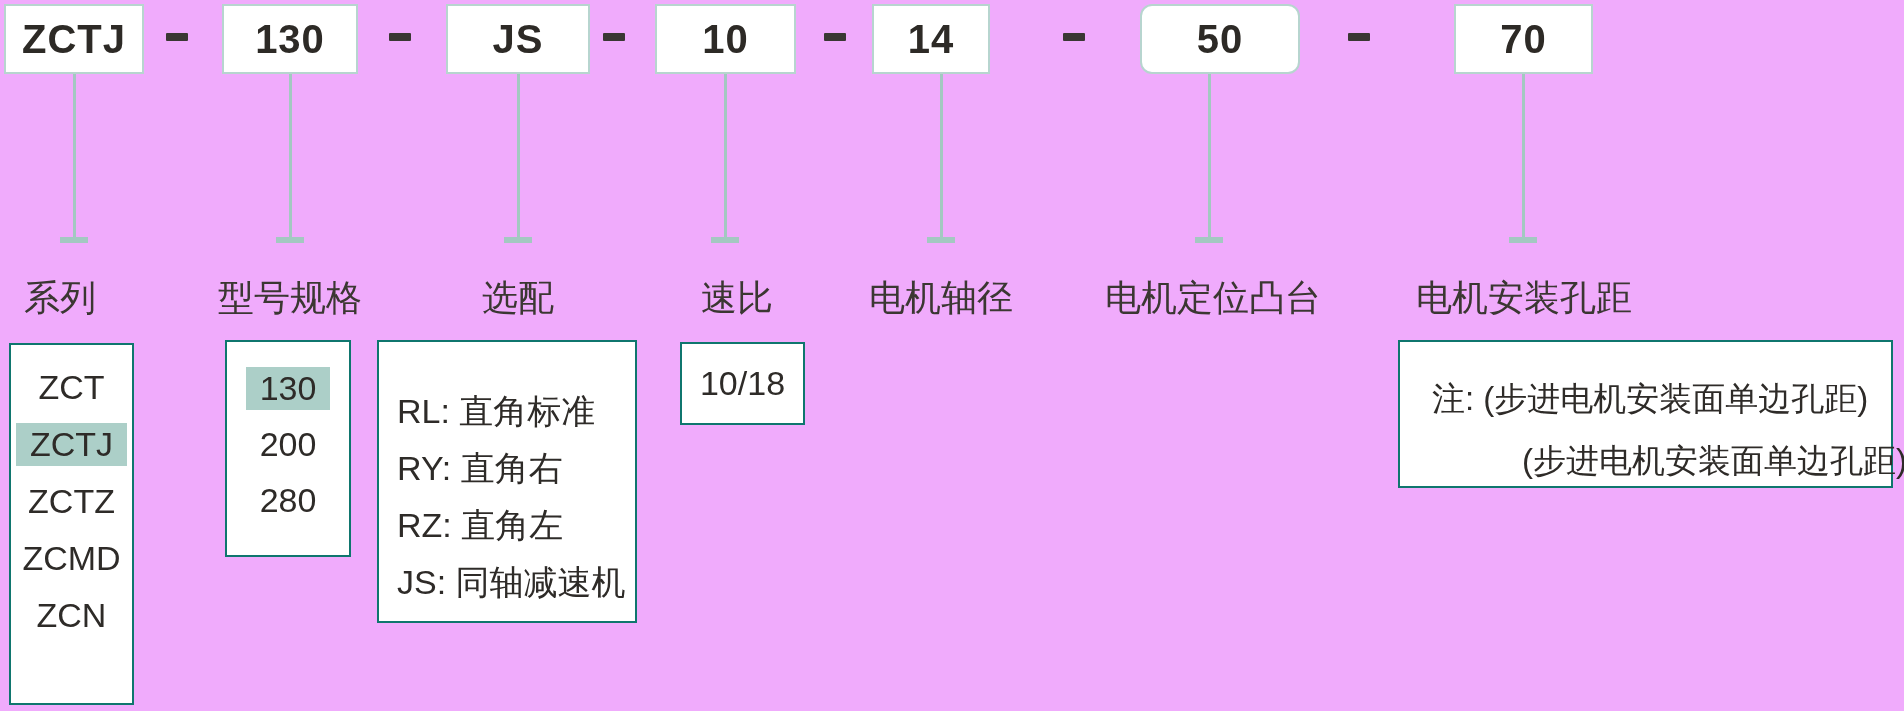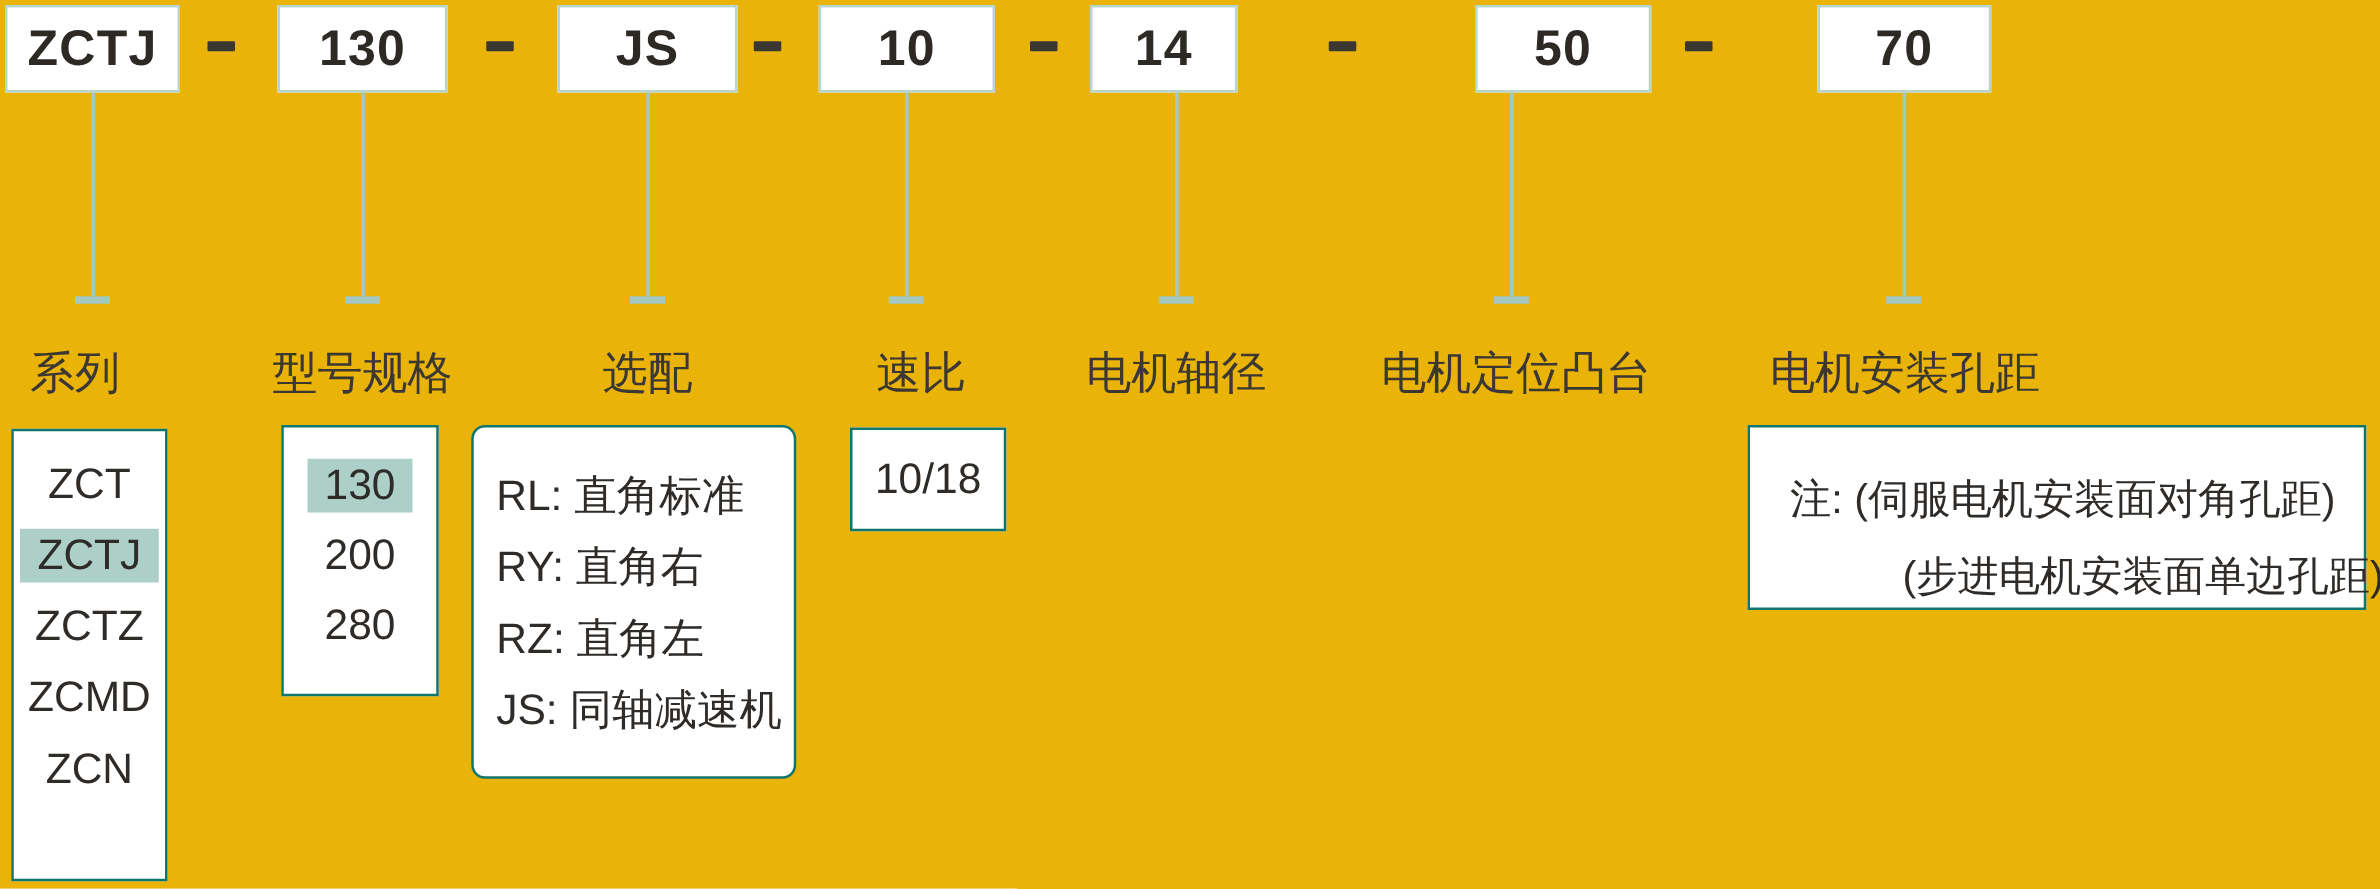--- a/index.html
+++ b/index.html
@@ -2,21 +2,21 @@
 <html><head>
 <meta charset="utf-8">
 <style>
   * { margin: 0; padding: 0; box-sizing: border-box; }
   html, body { background: #ffffff; }
   body { font-family: "Liberation Sans", "DejaVu Sans", sans-serif; }
   .canvas {
     position: relative;
     width: 1904px;
     height: 711px;
-    background: #eab308;
+    background: #f0abfc;
     overflow: hidden;
   }
 
   
   .code-box {
     position: absolute;
     top: 4px;
     height: 70px;
     border: 2px solid #b7d5cf;
     background: #ffffff;
@@ -26,21 +26,21 @@
     font-size: 40px;
     font-weight: bold;
     color: #2d2a26;
     letter-spacing: 1px;
   }
   .seg0 { left: 4px;    width: 140px; }
   .seg1 { left: 222px;  width: 136px; }
   .seg2 { left: 446px;  width: 144px; }
   .seg3 { left: 655px;  width: 141px; }
   .seg4 { left: 872px;  width: 118px; }
-  .seg5 { left: 1180px; width: 141px; }
+  .seg5 { left: 1140px; width: 160px; border-radius: 12px; }
   .seg6 { left: 1454px; width: 139px; }
 
   
   .dash {
     position: absolute;
     top: 33px;
     width: 22px;
     height: 8px;
     background: #3a3733;
     border-radius: 1px;
@@ -96,21 +96,21 @@
   
   .opt-box {
     position: absolute;
     border: 2px solid #0f766e;
     background: #ffffff;
     color: #2e2b28;
     font-size: 34px;
   }
   .series-box { left: 9px;    top: 343px; width: 125px; height: 362px; padding-top: 14px; }
   .spec-box   { left: 225px;  top: 340px; width: 126px; height: 217px; padding-top: 18px; }
-  .select-box { left: 377px;  top: 340px; width: 260px; height: 283px; padding-top: 26px; border-radius: 11px; }
+  .select-box { left: 377px;  top: 340px; width: 260px; height: 283px; padding-top: 41px; }
   .ratio-box  { left: 662px;  top: 342px; width: 125px; height: 83px;
                 display: flex; align-items: center; justify-content: center; margin-left: 18px; }
   .note-box   { left: 1398px; top: 340px; width: 495px; height: 148px;
                 padding: 36px 0 0 32px; }
 
   .opt-row-c {
     height: 57px;
     display: flex;
     align-items: center;
     justify-content: center;
@@ -217,17 +217,17 @@
     <div class="opt-row-l">
         <span>JS: 同轴减速机</span>
       </div>
   </div>
 
   <div class="opt-box ratio-box">
     <span>10/18</span>
   </div>
 
   <div class="opt-box note-box">
-    <div class="note-line">注: (伺服电机安装面对角孔距)</div>
+    <div class="note-line">注: (步进电机安装面单边孔距)</div>
     <div class="note-line">(步进电机安装面单边孔距)</div>
   </div>
 
 </div>
 
 </body></html>

